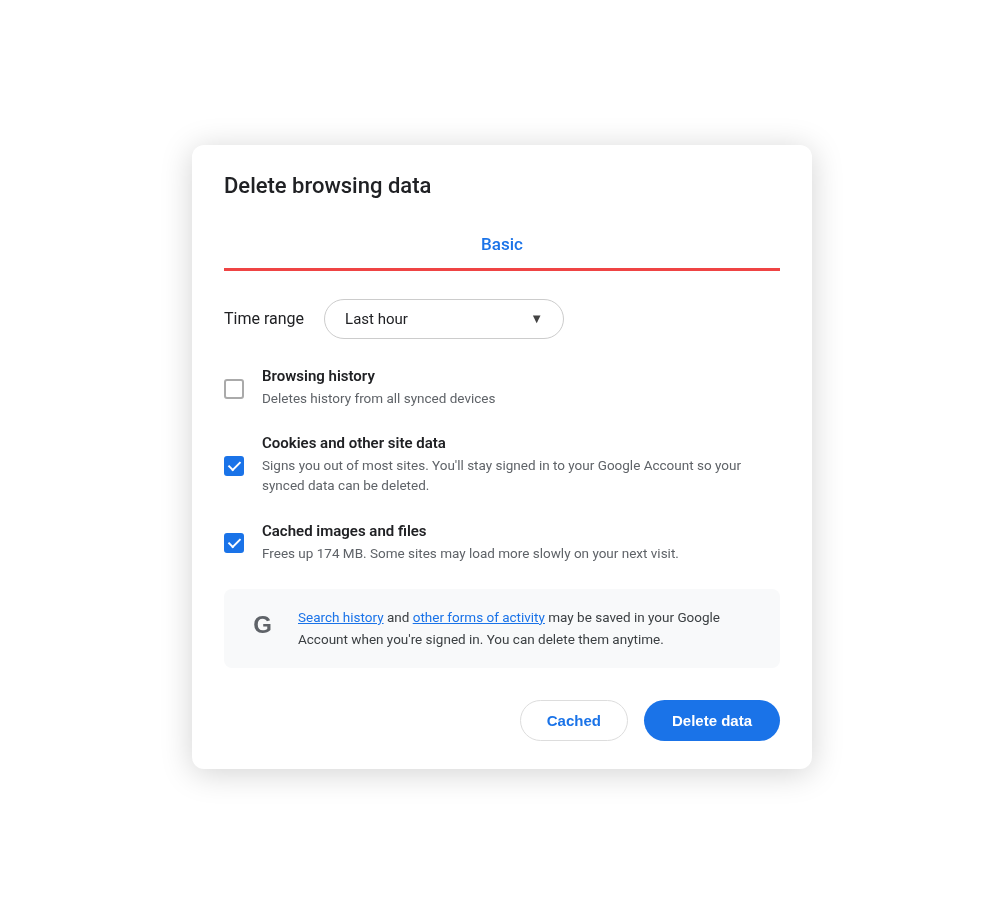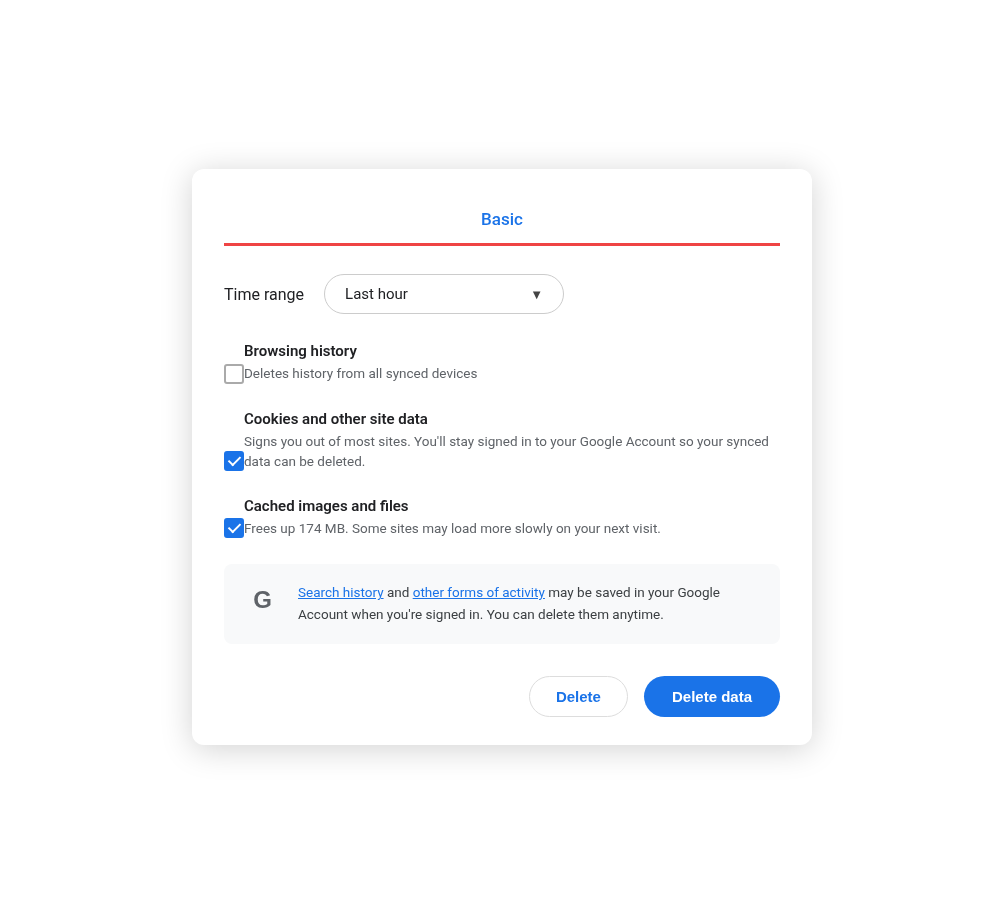--- a/index.html
+++ b/index.html
@@ -87,23 +87,23 @@
     }
 
     .time-range-select .arrow {
       margin-left: 12px;
       font-size: 13px;
       color: #444;
     }
 
     .checkbox-item {
       display: flex;
-      align-items: flex-end;
+      align-items: center;
       margin-bottom: 26px;
-      gap: 0;
+      gap: 18px;
     }
 
     .checkbox-wrap {
       margin-top: 2px;
       flex-shrink: 0;
     }
 
     .checkbox {
       width: 20px;
       height: 20px;
@@ -218,20 +218,21 @@
       font-weight: 700;
       color: #fff;
       cursor: pointer;
     }
   </style>
 </head>
 <body>
 
 <div class="dialog">
 
+  <div class="dialog-title">Delete browsing data</div>
 
   <div class="tabs">
     <div class="tab active">
       <span>Basic</span>
     </div>
   </div>
 
   <div class="time-range-row">
     <span class="time-range-label">Time range</span>
     <div class="time-range-select">
@@ -273,17 +274,17 @@
   <div class="info-box">
     <div class="google-g">
       <span class="google-g-text">G</span>
     </div>
     <div class="info-text">
       <a>Search history</a><span> and </span><a>other forms of activity</a><span> may be saved in your Google Account when you're signed in. You can delete them anytime.</span>
     </div>
   </div>
 
   <div class="dialog-actions">
-    <button class="btn-cancel">Delete</button>
+    <button class="btn-cancel">Cached</button>
     <button class="btn-delete">Delete data</button>
   </div>
 
 </div>
 
 </body></html>

